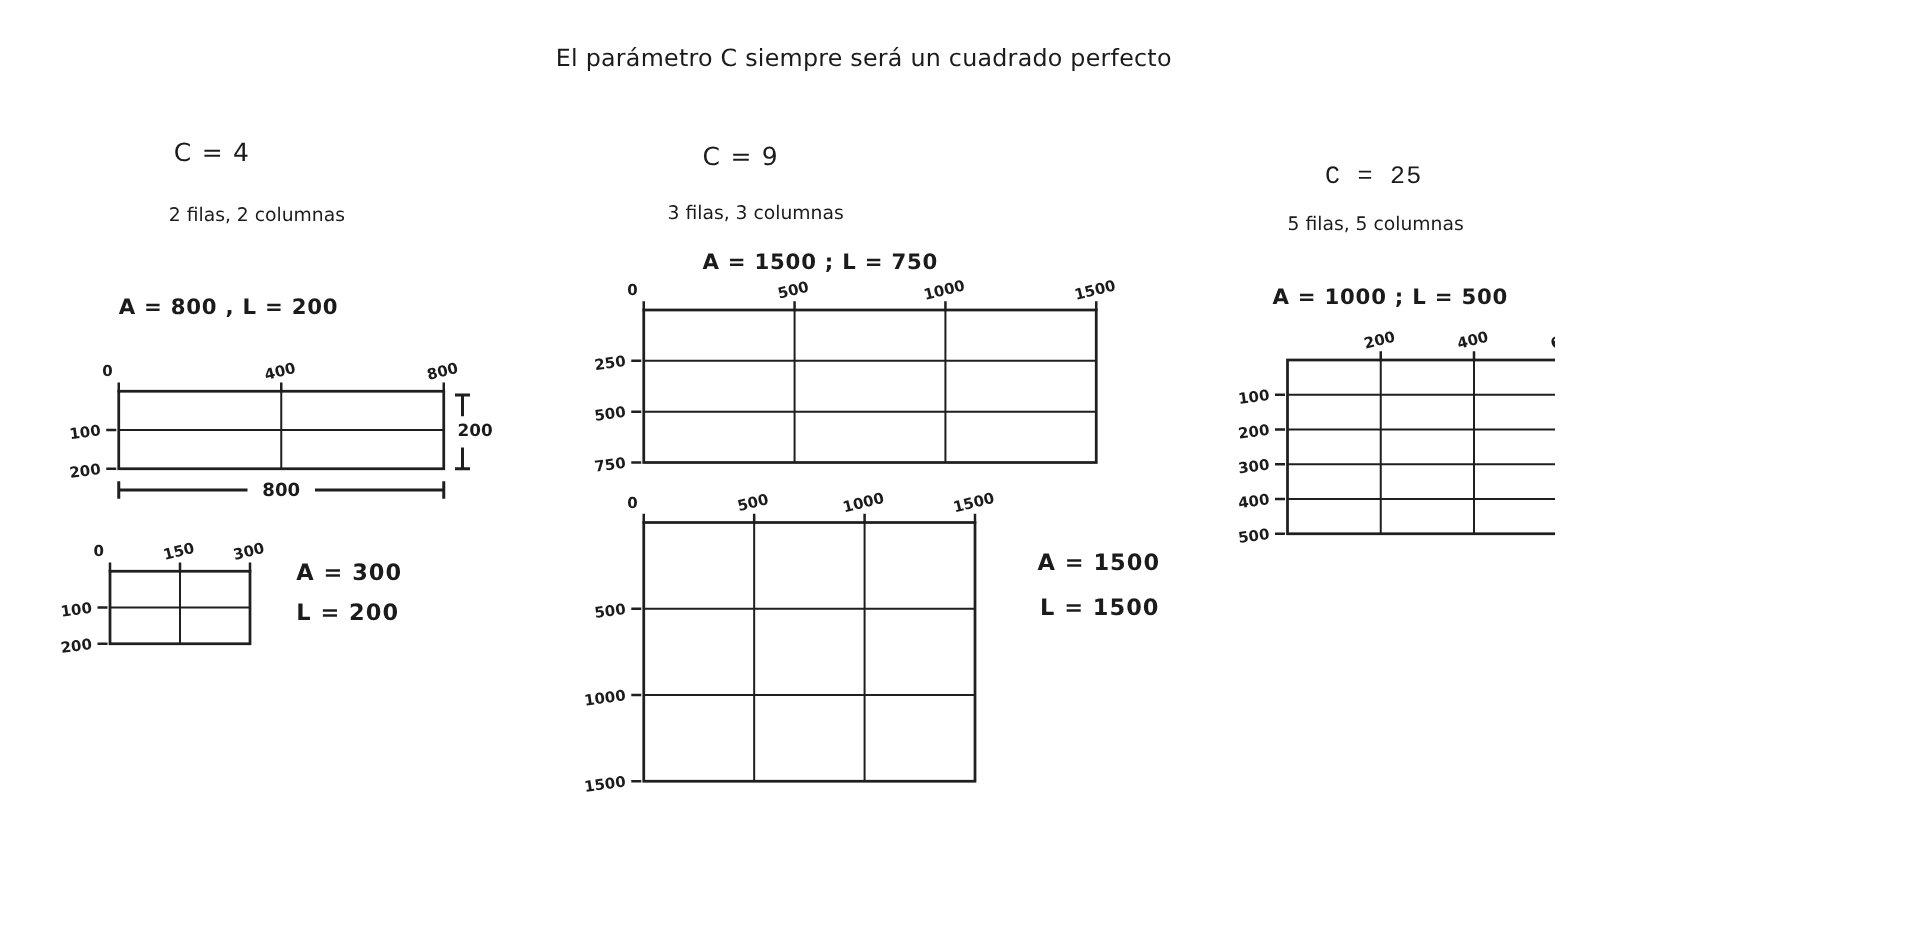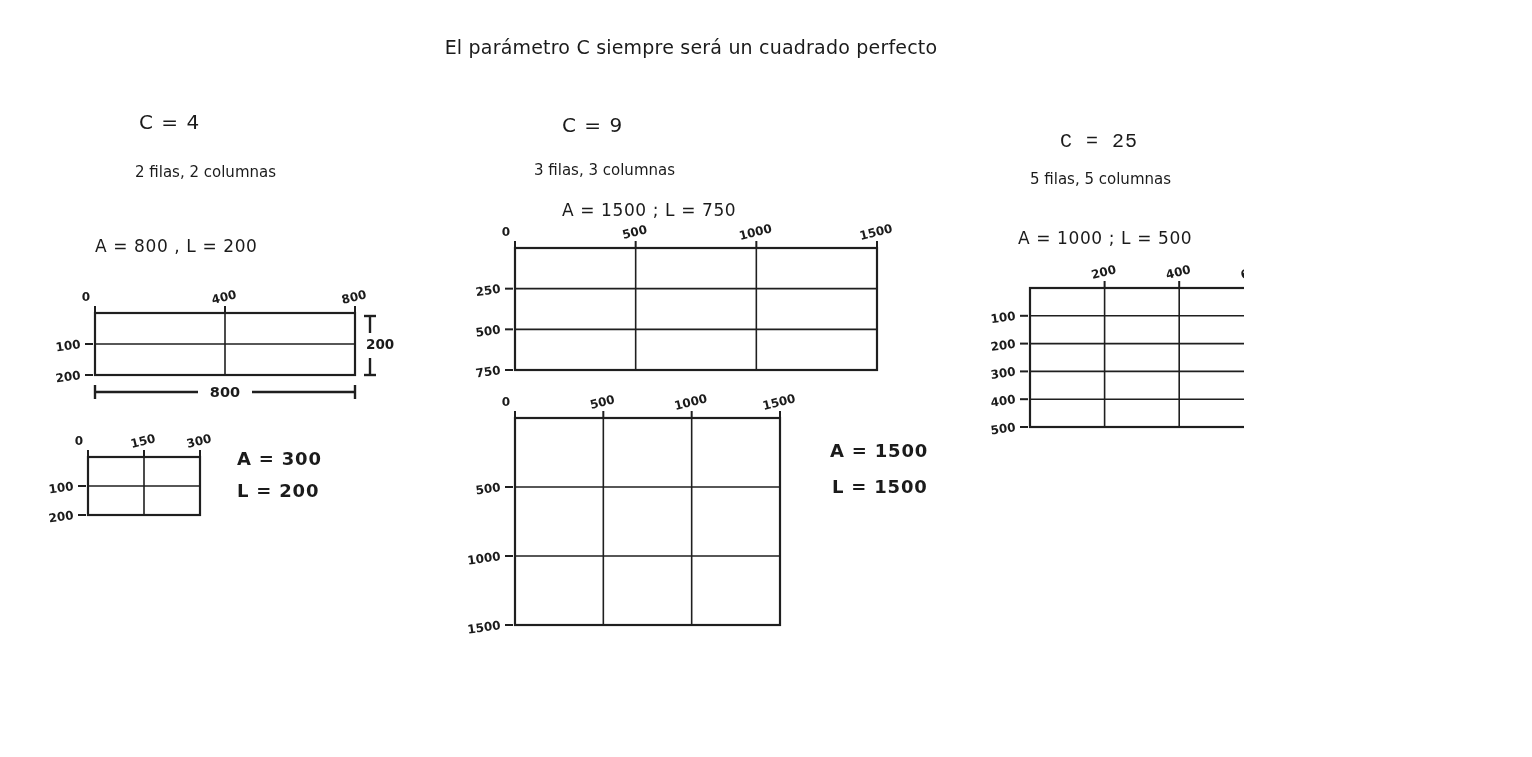--- a/index.html
+++ b/index.html
@@ -4,21 +4,21 @@
 <style>
   html,body{margin:0;padding:0;background:#ffffff;}
   .canvas{
     position:relative;width:1244px;height:757px;background:#ffffff;
     font-family:"DejaVu Sans",sans-serif;color:#1b1b1b;overflow:hidden;
   }
   .abs{position:absolute;white-space:nowrap;}
   .title{left:0;top:36px;width:1382px;text-align:center;font-size:19px;letter-spacing:.2px;}
   .heading{font-size:20px;letter-spacing:1px;margin-left:42px;}
   .sub{font-size:15px;}
-  .formula{font-size:17px;font-weight:normal;letter-spacing:.6px;}
+  .formula{font-size:17px;font-weight:bold;letter-spacing:.6px;}
   .annot{font-size:18px;font-weight:bold;letter-spacing:.8px;}
   .footer{left:200px;top:646px;font-size:18.5px;line-height:29px;letter-spacing:.2px;}
   #c4-heading{left:97px;top:110px;}
   #c4-sub{left:135px;top:163px;}
   #c4-formula{left:95px;top:236px;}
   #c9-heading{left:520px;top:113px;}
   #c9-sub{left:534px;top:161px;text-align:right;}
   #c9-formula{left:562px;top:200px;}
   #c25-heading{left:1018px;top:130px;font-family:Liberation Mono, monospace;}
   #c25-sub{left:1030px;top:170px;}

